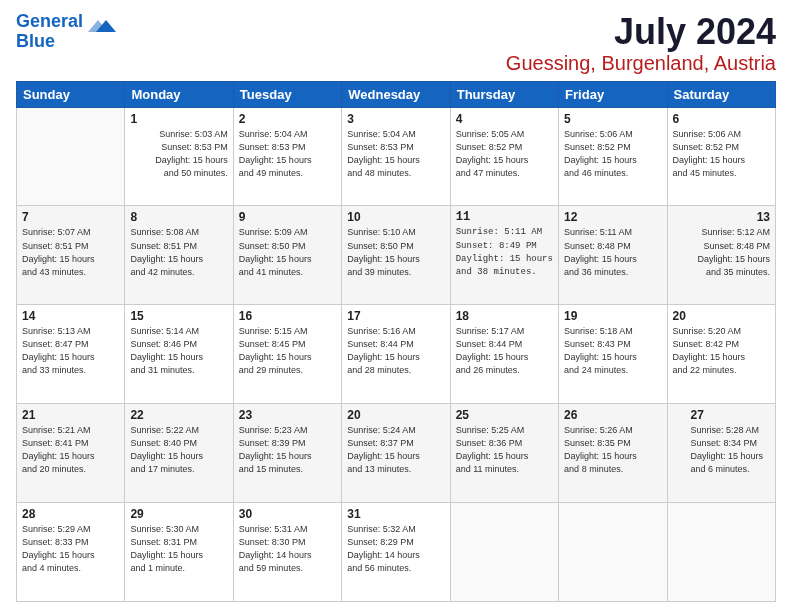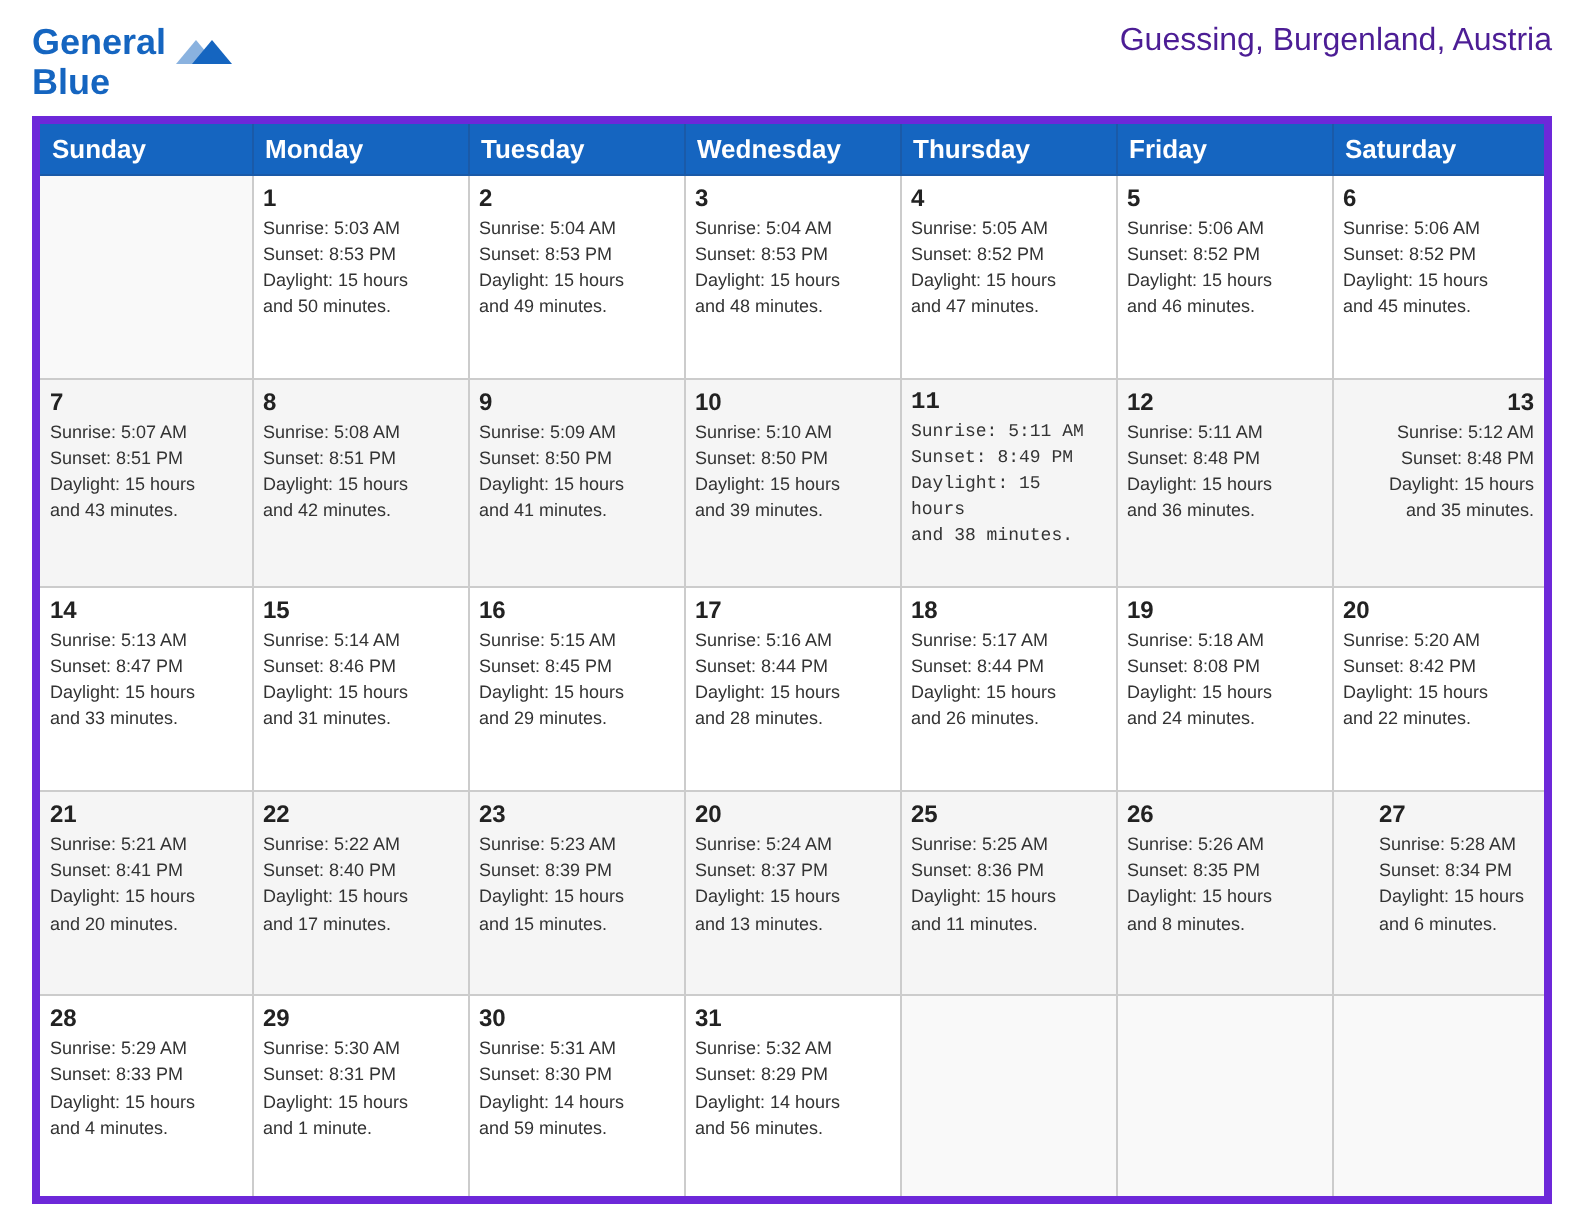--- a/index.html
+++ b/index.html
@@ -38,26 +38,26 @@
     .title-block {
       text-align: right;
     }
     .main-title {
       font-size: 36px;
       font-weight: bold;
       color: #1a1a2e;
       line-height: 1.1;
     }
     .subtitle {
-      font-size: 16px;
-      color: #4c1d95;
+      font-size: 20px;
+      color: #b91c1c;
     }
     .calendar {
       flex: 1;
-      border: 4px solid #6d28d9;
+      border: 1px solid #6d28d9;
       border-collapse: collapse;
       width: 100%;
       table-layout: fixed;
     }
     .calendar th {
       background: #1565c0;
       color: #fff;
       text-align: left;
       padding: 5px 6px;
       font-size: 13px;
@@ -98,20 +98,21 @@
         <span class="logo-text">
           <span class="blue">General</span><br><span class="blue">Blue</span>
         </span>
         <svg width="30" height="30" viewBox="0 0 30 30" style="margin-left:2px;margin-top:-10px;">
           <polygon points="8,20 18,8 28,20" fill="#1565c0"></polygon>
           <polygon points="0,20 10,8 20,20" fill="#1565c0" opacity="0.5"></polygon>
         </svg>
       </div>
     </div>
     <div class="title-block">
+      <div class="main-title">July 2024</div>
       <div class="subtitle">Guessing, Burgenland, Austria</div>
     </div>
   </div>
 
   <table class="calendar">
     <thead>
       <tr>
       <th>Sunday</th>
           <th>Monday</th>
           <th>Tuesday</th>
@@ -119,21 +120,21 @@
           <th>Thursday</th>
           <th>Friday</th>
           <th>Saturday</th>
         </tr>
     </thead>
     <tbody id="calendar-body">
     <tr style="background: rgb(255, 255, 255);">
           <td class="empty" style="background: rgb(249, 249, 249);"></td>
           <td style="background: rgb(255, 255, 255);">
             <span class="day-num">1</span>
-            <div class="day-detail" style="white-space: pre-line;">Sunrise: 5:03 AM
+            <div class="day-detail" style="white-space: pre-line; text-align: right;">Sunrise: 5:03 AM
 Sunset: 8:53 PM
 Daylight: 15 hours
 and 50 minutes.</div>
           </td>
           <td style="background: rgb(255, 255, 255);">
             <span class="day-num">2</span>
             <div class="day-detail" style="white-space: pre-line;">Sunrise: 5:04 AM
 Sunset: 8:53 PM
 Daylight: 15 hours
 and 49 minutes.</div>
@@ -250,21 +251,21 @@
           <td style="background: rgb(255, 255, 255);">
             <span class="day-num">18</span>
             <div class="day-detail" style="white-space: pre-line;">Sunrise: 5:17 AM
 Sunset: 8:44 PM
 Daylight: 15 hours
 and 26 minutes.</div>
           </td>
           <td style="background: rgb(255, 255, 255);">
             <span class="day-num">19</span>
             <div class="day-detail" style="white-space: pre-line;">Sunrise: 5:18 AM
-Sunset: 8:08 PM
+Sunset: 8:43 PM
 Daylight: 15 hours
 and 24 minutes.</div>
           </td>
           <td style="background: rgb(255, 255, 255);">
             <span class="day-num">20</span>
             <div class="day-detail" style="white-space: pre-line;">Sunrise: 5:20 AM
 Sunset: 8:42 PM
 Daylight: 15 hours
 and 22 minutes.</div>
           </td>

